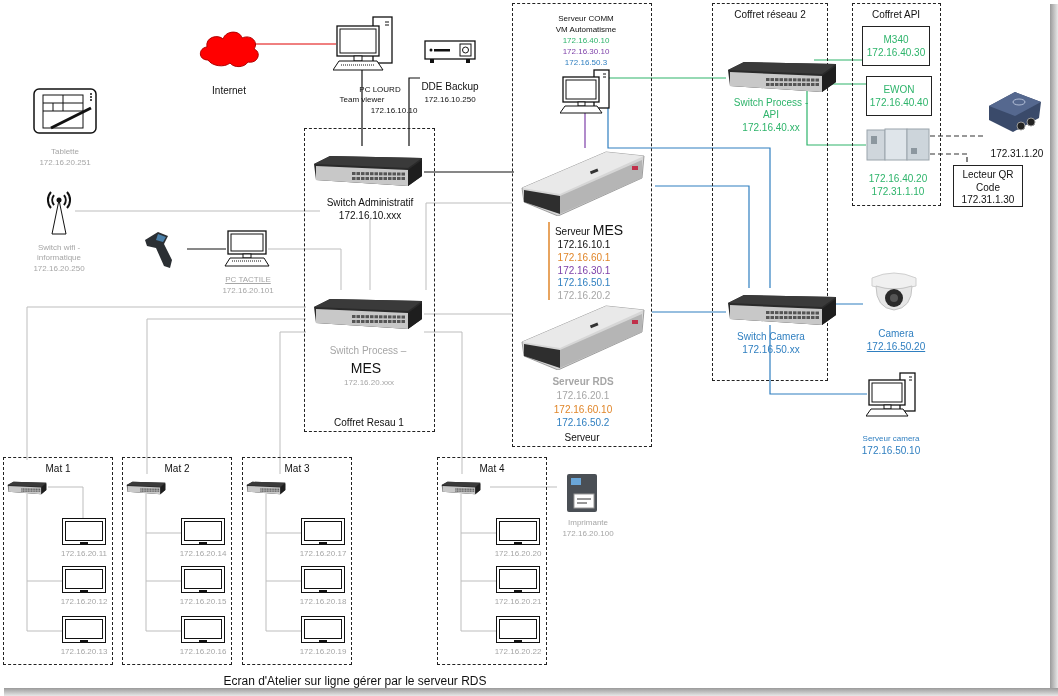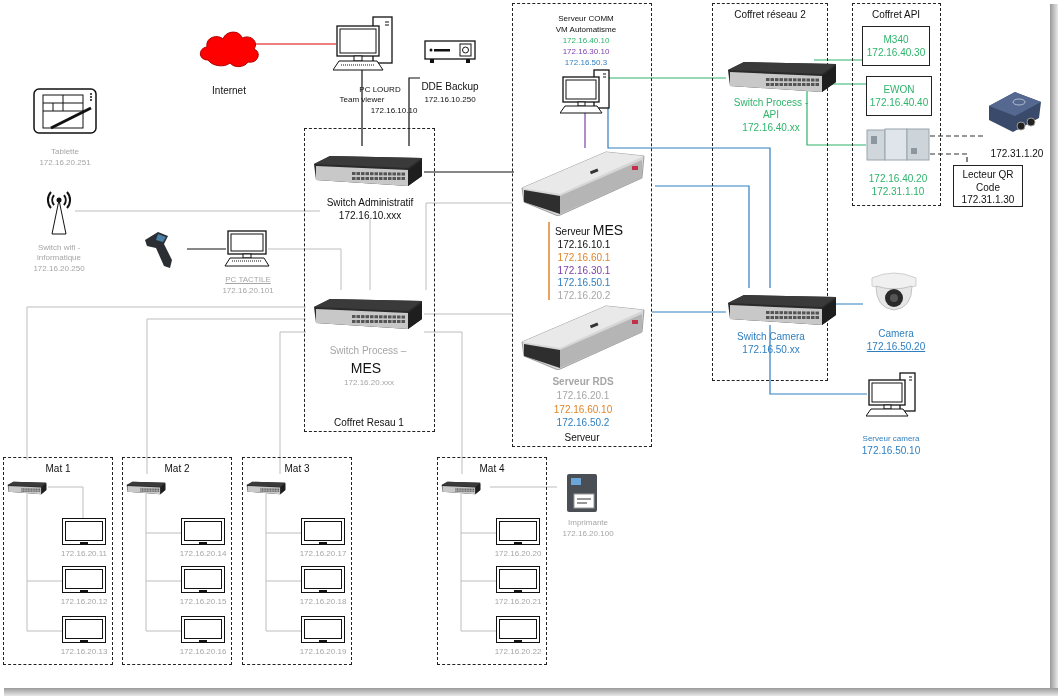--- a/index.html
+++ b/index.html
@@ -605,15 +605,16 @@
         <div style="position:absolute;left:17px;bottom:0;width:8px;height:2px;background:#111;"></div>
       </div>
       <div class="lbl sm gray" style="left: 518px; top: 596px;">172.16.20.21</div>
       <div style="position: absolute; left: 496px; top: 616px; width: 44px; height: 27px; border: 1.5px solid rgb(17, 17, 17); box-sizing: border-box; background: rgb(255, 255, 255);">
         <div style="position:absolute;left:2px;top:2px;right:2px;bottom:3px;border:1px solid #111;"></div>
         <div style="position:absolute;left:17px;bottom:0;width:8px;height:2px;background:#111;"></div>
       </div>
       <div class="lbl sm gray" style="left: 518px; top: 646px;">172.16.20.22</div>
     </div>
 
+  <div class="lbl" style="left:355px;top:674px;font-size:12px;line-height:14px;color:#111;">Ecran d'Atelier sur ligne  gérer par le serveur RDS</div>
 </div>
 <div class="shadow-r"></div>
 <div class="shadow-b"></div>
 
 </body></html>

